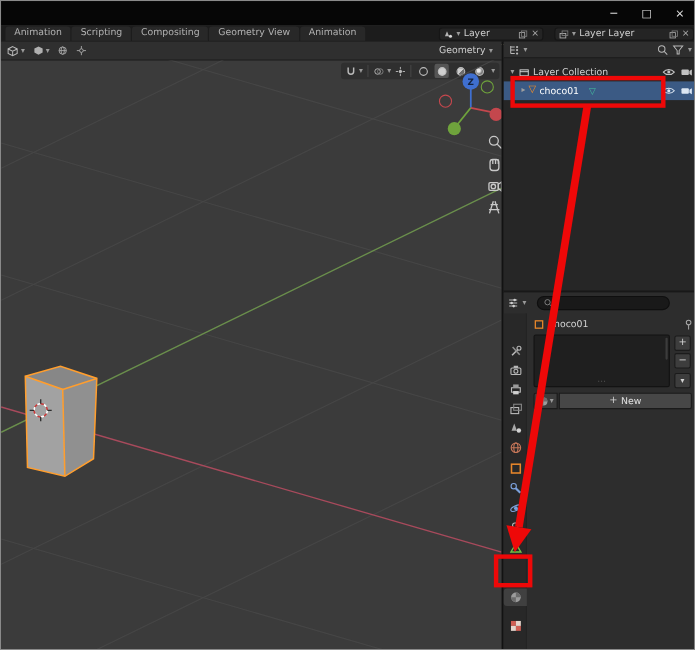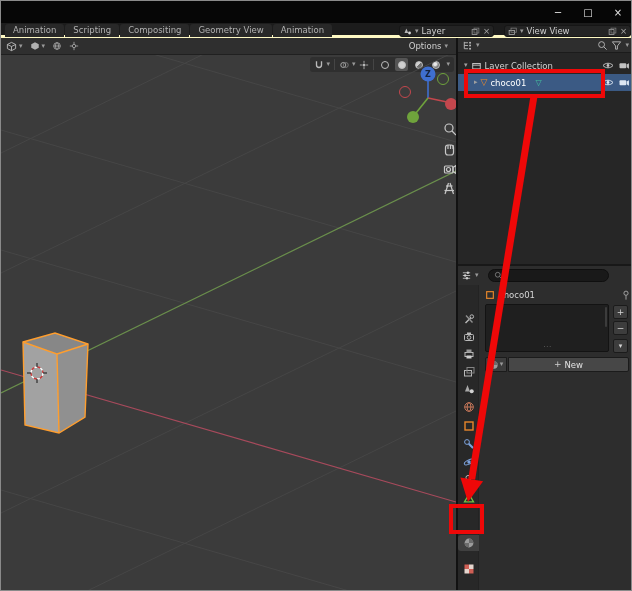--- a/index.html
+++ b/index.html
@@ -8,21 +8,21 @@
            font-size:9px; color:#c6c6c6; border:1px solid #8a8a8a; }
   .abs { position:absolute; }
 
   
   .titlebar { position:absolute; left:0; top:0; width:632px; height:22px; background:#060606;
               display:flex; justify-content:flex-end; align-items:stretch; }
   .winbtn { width:30px; display:flex; align-items:center; justify-content:center; color:#e8e8e8; font-size:10px; }
 
   
   .topbar { position:absolute; left:0; top:22px; width:632px; height:18px; background:#1c1c1c;
-            border-bottom:6px solid #fef9c3; }
+            border-bottom:1px solid #fef9c3; }
   .ws-tabs { display:flex; gap:1px; padding-left:4px; padding-top:1px; }
   .ws-tab { background:#282828; color:#b2b2b2; font-size:8.5px; padding:1px 8px 2px;
             border-radius:3px 3px 0 0; white-space:nowrap; }
   .chip { position:absolute; top:24px; height:12px; background:#242424; border:1px solid #161616;
           border-radius:3px; display:flex; align-items:center; gap:3px; padding:0 3px;
           font-size:8.5px; color:#cfcfcf; }
   .chip .grow { flex:1; }
   .caret { color:#9a9a9a; font-size:7px; line-height:1; }
 
   
@@ -131,21 +131,21 @@
       <rect x="4" y="1.5" width="6.5" height="6.5" fill="none" stroke="#7e7e7e"></rect>
     </svg>
     <span style="color:#a8a8a8;">×</span>
   </div>
   <div class="chip" style="left:503px; width:127px;">
     <svg class="i" width="9" height="9" viewBox="0 0 12 12">
       <rect x="1.5" y="4.5" width="7" height="5.5" fill="none" stroke="#b5b5b5"></rect>
       <rect x="4" y="1.5" width="7" height="5.5" fill="none" stroke="#808080"></rect>
     </svg>
     <span class="caret">▾</span>
-    <span>View View</span>
+    <span>Layer Layer</span>
     <span class="grow"></span>
     <svg class="i" width="9" height="9" viewBox="0 0 12 12">
       <rect x="1.5" y="3.5" width="6.5" height="6.5" fill="none" stroke="#a8a8a8"></rect>
       <rect x="4" y="1.5" width="6.5" height="6.5" fill="none" stroke="#7e7e7e"></rect>
     </svg>
     <span style="color:#a8a8a8;">×</span>
   </div>
 
   <div class="viewport">
     <div class="vp-header">
@@ -171,21 +171,21 @@
       <div class="hgroup">
         <svg class="i" width="10" height="10" viewBox="0 0 12 12">
           <circle cx="6" cy="6" r="2" fill="none" stroke="#a8a8a8"></circle>
           <line x1="6" y1="1" x2="6" y2="4" stroke="#a8a8a8"></line>
             <line x1="6" y1="8" x2="6" y2="11" stroke="#a8a8a8"></line>
           <line x1="1" y1="6" x2="4" y2="6" stroke="#a8a8a8"></line>
             <line x1="8" y1="6" x2="11" y2="6" stroke="#a8a8a8"></line>
         </svg>
       </div>
       <div class="vp-options">
-        <span>Options</span>
+        <span>Geometry</span>
         <span class="caret">▾</span>
       </div>
     </div>
 
     <div class="vp-row2">
       <div class="hgroup">
         <svg class="i" width="10" height="10" viewBox="0 0 12 12">
           <path d="M3 1.5 V6 a3 3 0 0 0 6 0 V1.5" fill="none" stroke="#b9b9b9" stroke-width="1.6"></path>
         </svg>
         <span class="caret">▾</span>

